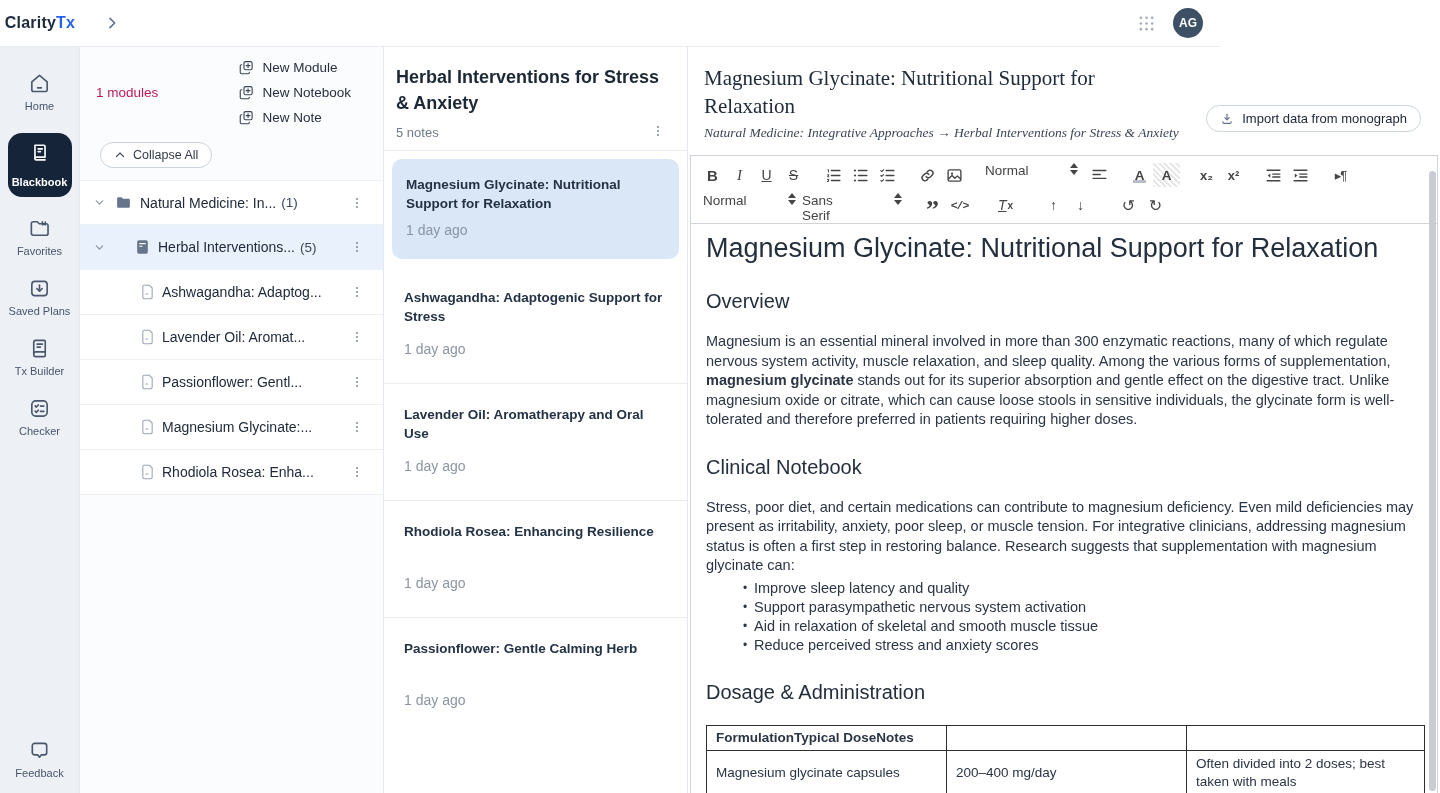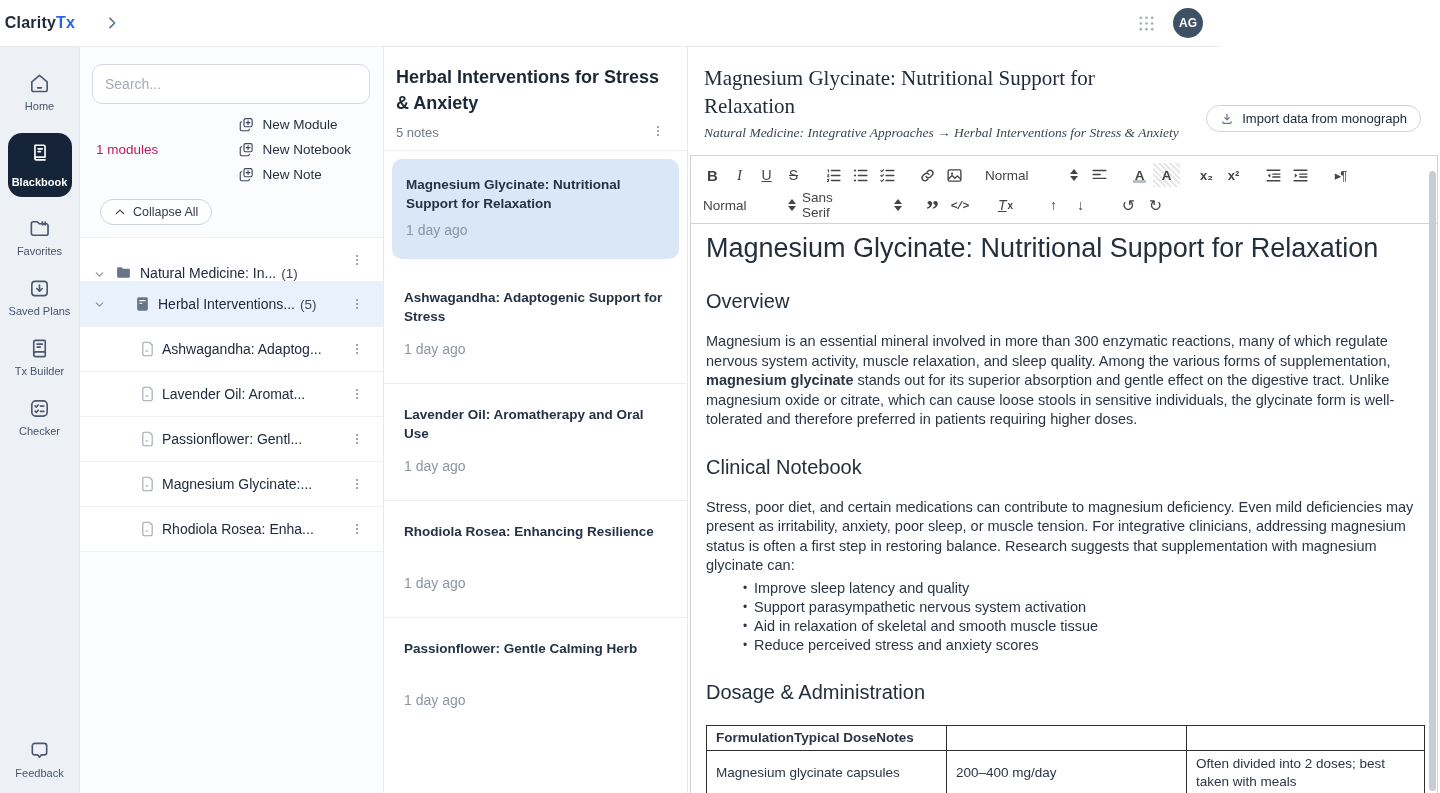--- a/index.html
+++ b/index.html
@@ -43,21 +43,21 @@
   .new-actions { display:flex; flex-direction:column; gap:10px; }
   .new-action { display:flex; align-items:center; gap:8px; font-size:13.5px; color:#27303e; cursor:pointer; }
   .new-action svg { stroke:#3b4656; }
   .collapse-pill { display:inline-flex; align-items:center; gap:7px; margin:17px 0 0 20px;
     border:1px solid #ccd3dd; border-radius:999px; background:#fff; padding:5px 13px;
     font-size:12.5px; color:#333b49; cursor:pointer; }
   .collapse-pill svg { stroke:#4b5563; }
   .tree { margin-top:12px; }
   .tree-row { position:relative; height:45px; display:flex; align-items:center;
     border-bottom:1px solid #edf0f4; cursor:pointer; background:#fff; }
-  .tree-row:first-child { border-top:1px solid #edf0f4;align-items:flex-end; }
+  .tree-row:first-child { border-top:1px solid #edf0f4; }
   .tree-row.selected { background:#e9f1fc; }
   .t-chev { position:absolute; left:13px; display:flex; color:#8b95a3; }
   .t-ic { position:absolute; display:flex; }
   .t-label { font-size:14px; color:#212b3b; white-space:nowrap; }
   .t-count { font-size:13.5px; color:#3d4858; margin-left:5px; }
   .kebab { position:absolute; right:19px; top:50%; transform:translateY(-50%); display:flex; cursor:pointer; }
   .lvl1 .t-ic { left:35px; } .lvl1 .t-label { margin-left:60px; }
   .lvl2 .t-ic { left:55px; } .lvl2 .t-label { margin-left:78px; }
   .lvl3 .t-ic { left:60px; } .lvl3 .t-label { margin-left:82px; }
 
@@ -92,21 +92,21 @@
   .ql-toolbar { padding:7px 8px 6px 8px; border-bottom:1px solid #cfd4db;
     display:flex; flex-wrap:wrap; align-items:center; row-gap:3px; }
   .qg { display:flex; align-items:center; margin-right:13px; }
   .qbtn { width:27px; height:24px; display:inline-flex; align-items:center; justify-content:center;
     color:#444; cursor:pointer; font-size:14px; }
   .qbtn svg { stroke:#444; }
   .q-bold { font-weight:700; font-size:15px; }
   .q-italic { font-style:italic; font-family:"Liberation Serif", serif; font-size:15px; }
   .q-underline { text-decoration:underline; font-size:14px; }
   .q-strike { text-decoration:line-through; font-size:14px; }
-  .q-select { display:inline-flex; align-items:center; justify-content:space-between; height:24px;
+  .q-select { display:inline-flex; align-items:flex-start; justify-content:space-between; height:24px;
     color:#444; font-size:13.5px; cursor:pointer; padding:0 4px;gap:32px; }
   .q-color { position:relative; font-size:13.5px; font-weight:700; }
   .q-color::after { content:""; position:absolute; left:7px; right:7px; bottom:4px; height:3px; background:#b9bec6; }
   .q-bg { font-size:13.5px; font-weight:700;
     background:repeating-linear-gradient(45deg,#e8e8e8 0 2px,#fff 2px 4px); }
   .q-sub, .q-sup { font-size:13px; font-weight:700; }
   .q-dir { font-size:13px; letter-spacing:-1px; }
   .q-quote { font-family:"Liberation Serif", serif; font-size:26px; font-weight:700; line-height:10px; padding-top:10px; }
   .q-code { font-family:"Liberation Mono", monospace; font-size:11.5px; font-weight:700; letter-spacing:-1px; }
   .q-clean { font-style:italic; font-size:14px; }
@@ -217,21 +217,20 @@
   </div>
   <div class="nav-item nav-feedback">
     <svg width="23" height="23" viewBox="0 0 24 24" fill="none" stroke-width="1.7" stroke-linecap="round" stroke-linejoin="round">
         <path d="M4.5 7a2.5 2.5 0 0 1 2.5-2.5h10A2.5 2.5 0 0 1 19.5 7v7a2.5 2.5 0 0 1-2.5 2.5h-3l-2 2.5-2-2.5H7A2.5 2.5 0 0 1 4.5 14z"></path>
       </svg>
     <span>Feedback</span>
   </div>
 </div>
 
 <div class="explorer">
-  <input class="search-box" type="text" placeholder="Search..." style="">
   <div class="mod-row">
     <span class="mod-count">1 modules</span>
     <div class="new-actions">
       <div class="new-action">
         <svg width="15" height="15" viewBox="0 0 24 24" fill="none" stroke-width="1.8" stroke-linecap="round" stroke-linejoin="round">
             <rect x="8" y="2.5" width="13" height="13" rx="2.5"></rect>
             <path d="M4.5 7.5H4a2 2 0 0 0-2 2V20a2 2 0 0 0 2 2h10.5a2 2 0 0 0 2-2v-.5"></path>
             <line x1="14.5" y1="6" x2="14.5" y2="12"></line>
             <line x1="11.5" y1="9" x2="17.5" y2="9"></line>
           </svg>

